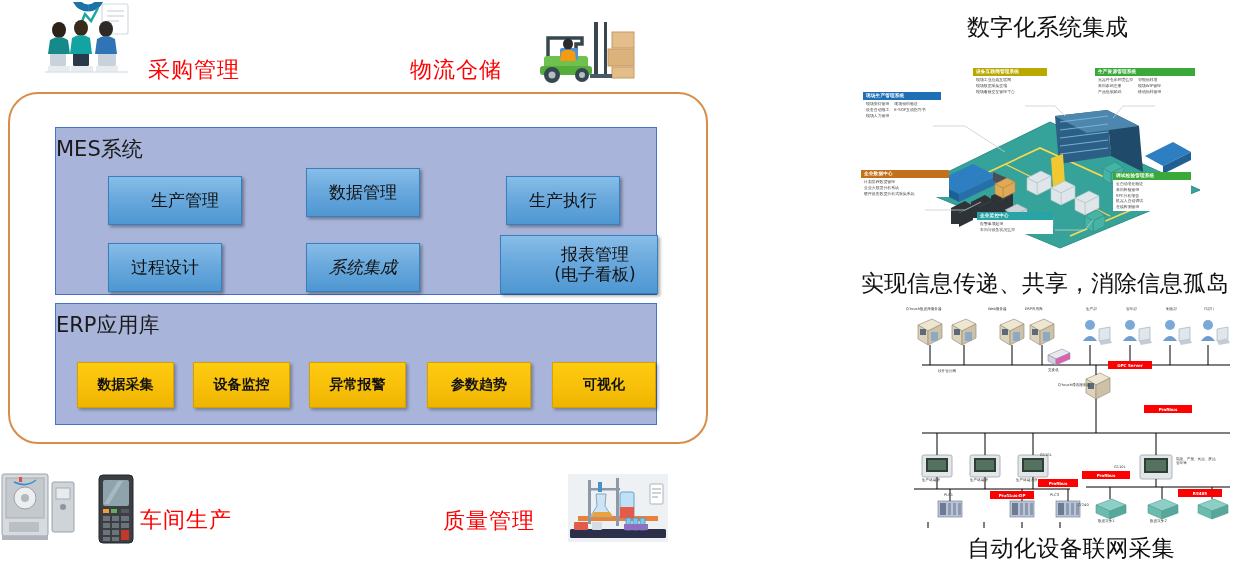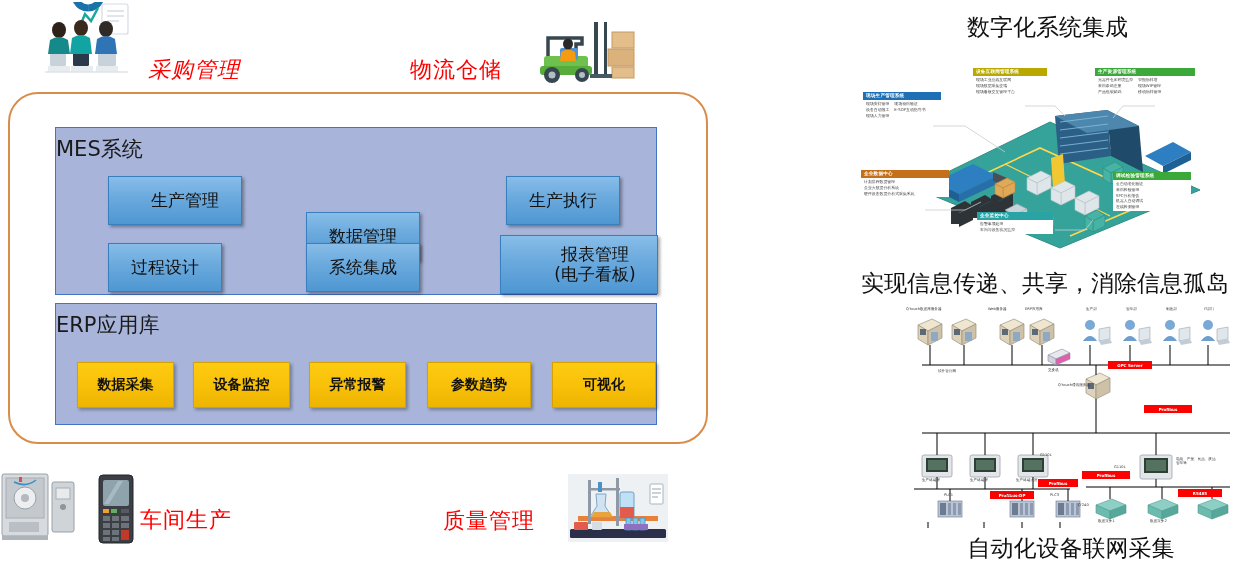--- a/index.html
+++ b/index.html
@@ -82,21 +82,21 @@
     <ellipse cx="41" cy="26" rx="7" ry="8" fill="#3a2a1d"></ellipse>
     <path d="M32 36 q9 -6 18 0 l2 16 h-22 z" fill="#12a3a3"></path>
     <ellipse cx="66" cy="27" rx="7" ry="8" fill="#2f2a26"></ellipse>
     <path d="M57 37 q9 -6 18 0 l2 15 h-22 z" fill="#2f74b5"></path>
     <rect x="8" y="64" width="22" height="6" fill="#e8ecef"></rect>
     <rect x="31" y="64" width="22" height="6" fill="#e8ecef"></rect>
     <rect x="56" y="64" width="22" height="6" fill="#e8ecef"></rect>
     <line x1="5" y1="70" x2="88" y2="70" stroke="#dde3e8" stroke-width="1.5"></line>
   </svg>
 </div>
-<div class="abs red-label" style="left:148px;top:55px;font-style:italic;">采购管理</div>
+<div class="abs red-label" style="left:148px;top:55px;">采购管理</div>
 
 <div class="abs red-label" style="left:410px;top:55px;">物流仓储</div>
 
 <div class="icon-box" style="left:530px;top:18px;width:116px;height:66px;">
   <svg viewBox="0 0 116 66" width="116" height="66">
     <rect x="82" y="14" width="22" height="16" fill="#e3bd8a" stroke="#c79a61" stroke-width="1"></rect>
     <rect x="78" y="31" width="26" height="17" fill="#dbb27c" stroke="#c79a61" stroke-width="1"></rect>
     <rect x="82" y="49" width="22" height="11" fill="#e3bd8a" stroke="#c79a61" stroke-width="1"></rect>
     <rect x="64" y="4" width="4" height="54" fill="#37474f"></rect>
     <rect x="74" y="4" width="3" height="54" fill="#37474f"></rect>
@@ -115,30 +115,30 @@
 </div>
 
 <div class="abs" id="mes-container"></div>
 
 <div class="abs" id="mes-panel">
   <div class="panel-title">MES系统</div>
 </div>
 <div class="blue-btn" style="left:108px;top:176px;width:112px;height:47px;padding-left:20px;">
   <span>生产管理</span>
 </div>
-<div class="blue-btn" style="left:306px;top:168px;width:112px;height:47px;margin-top:44px;">
+<div class="blue-btn" style="left:306px;top:168px;width:112px;height:47px;">
   <span>数据管理</span>
 </div>
 <div class="blue-btn" style="left:506px;top:176px;width:112px;height:47px;">
   <span>生产执行</span>
 </div>
 <div class="blue-btn" style="left:108px;top:243px;width:112px;height:47px;">
   <span>过程设计</span>
 </div>
-<div class="blue-btn" style="left:306px;top:243px;width:112px;height:47px;">
+<div class="blue-btn" style="left:306px;top:243px;width:112px;height:47px;font-style:italic;">
   <span>系统集成</span>
 </div>
 <div class="blue-btn" style="left:500px;top:235px;width:124px;height:57px;white-space:pre-line;padding-left:32px;">
   <span>报表管理
 (电子看板)</span>
 </div>
 
 <div class="abs" id="scada-panel">
   <div class="panel-title">ERP应用库</div>
 </div>

